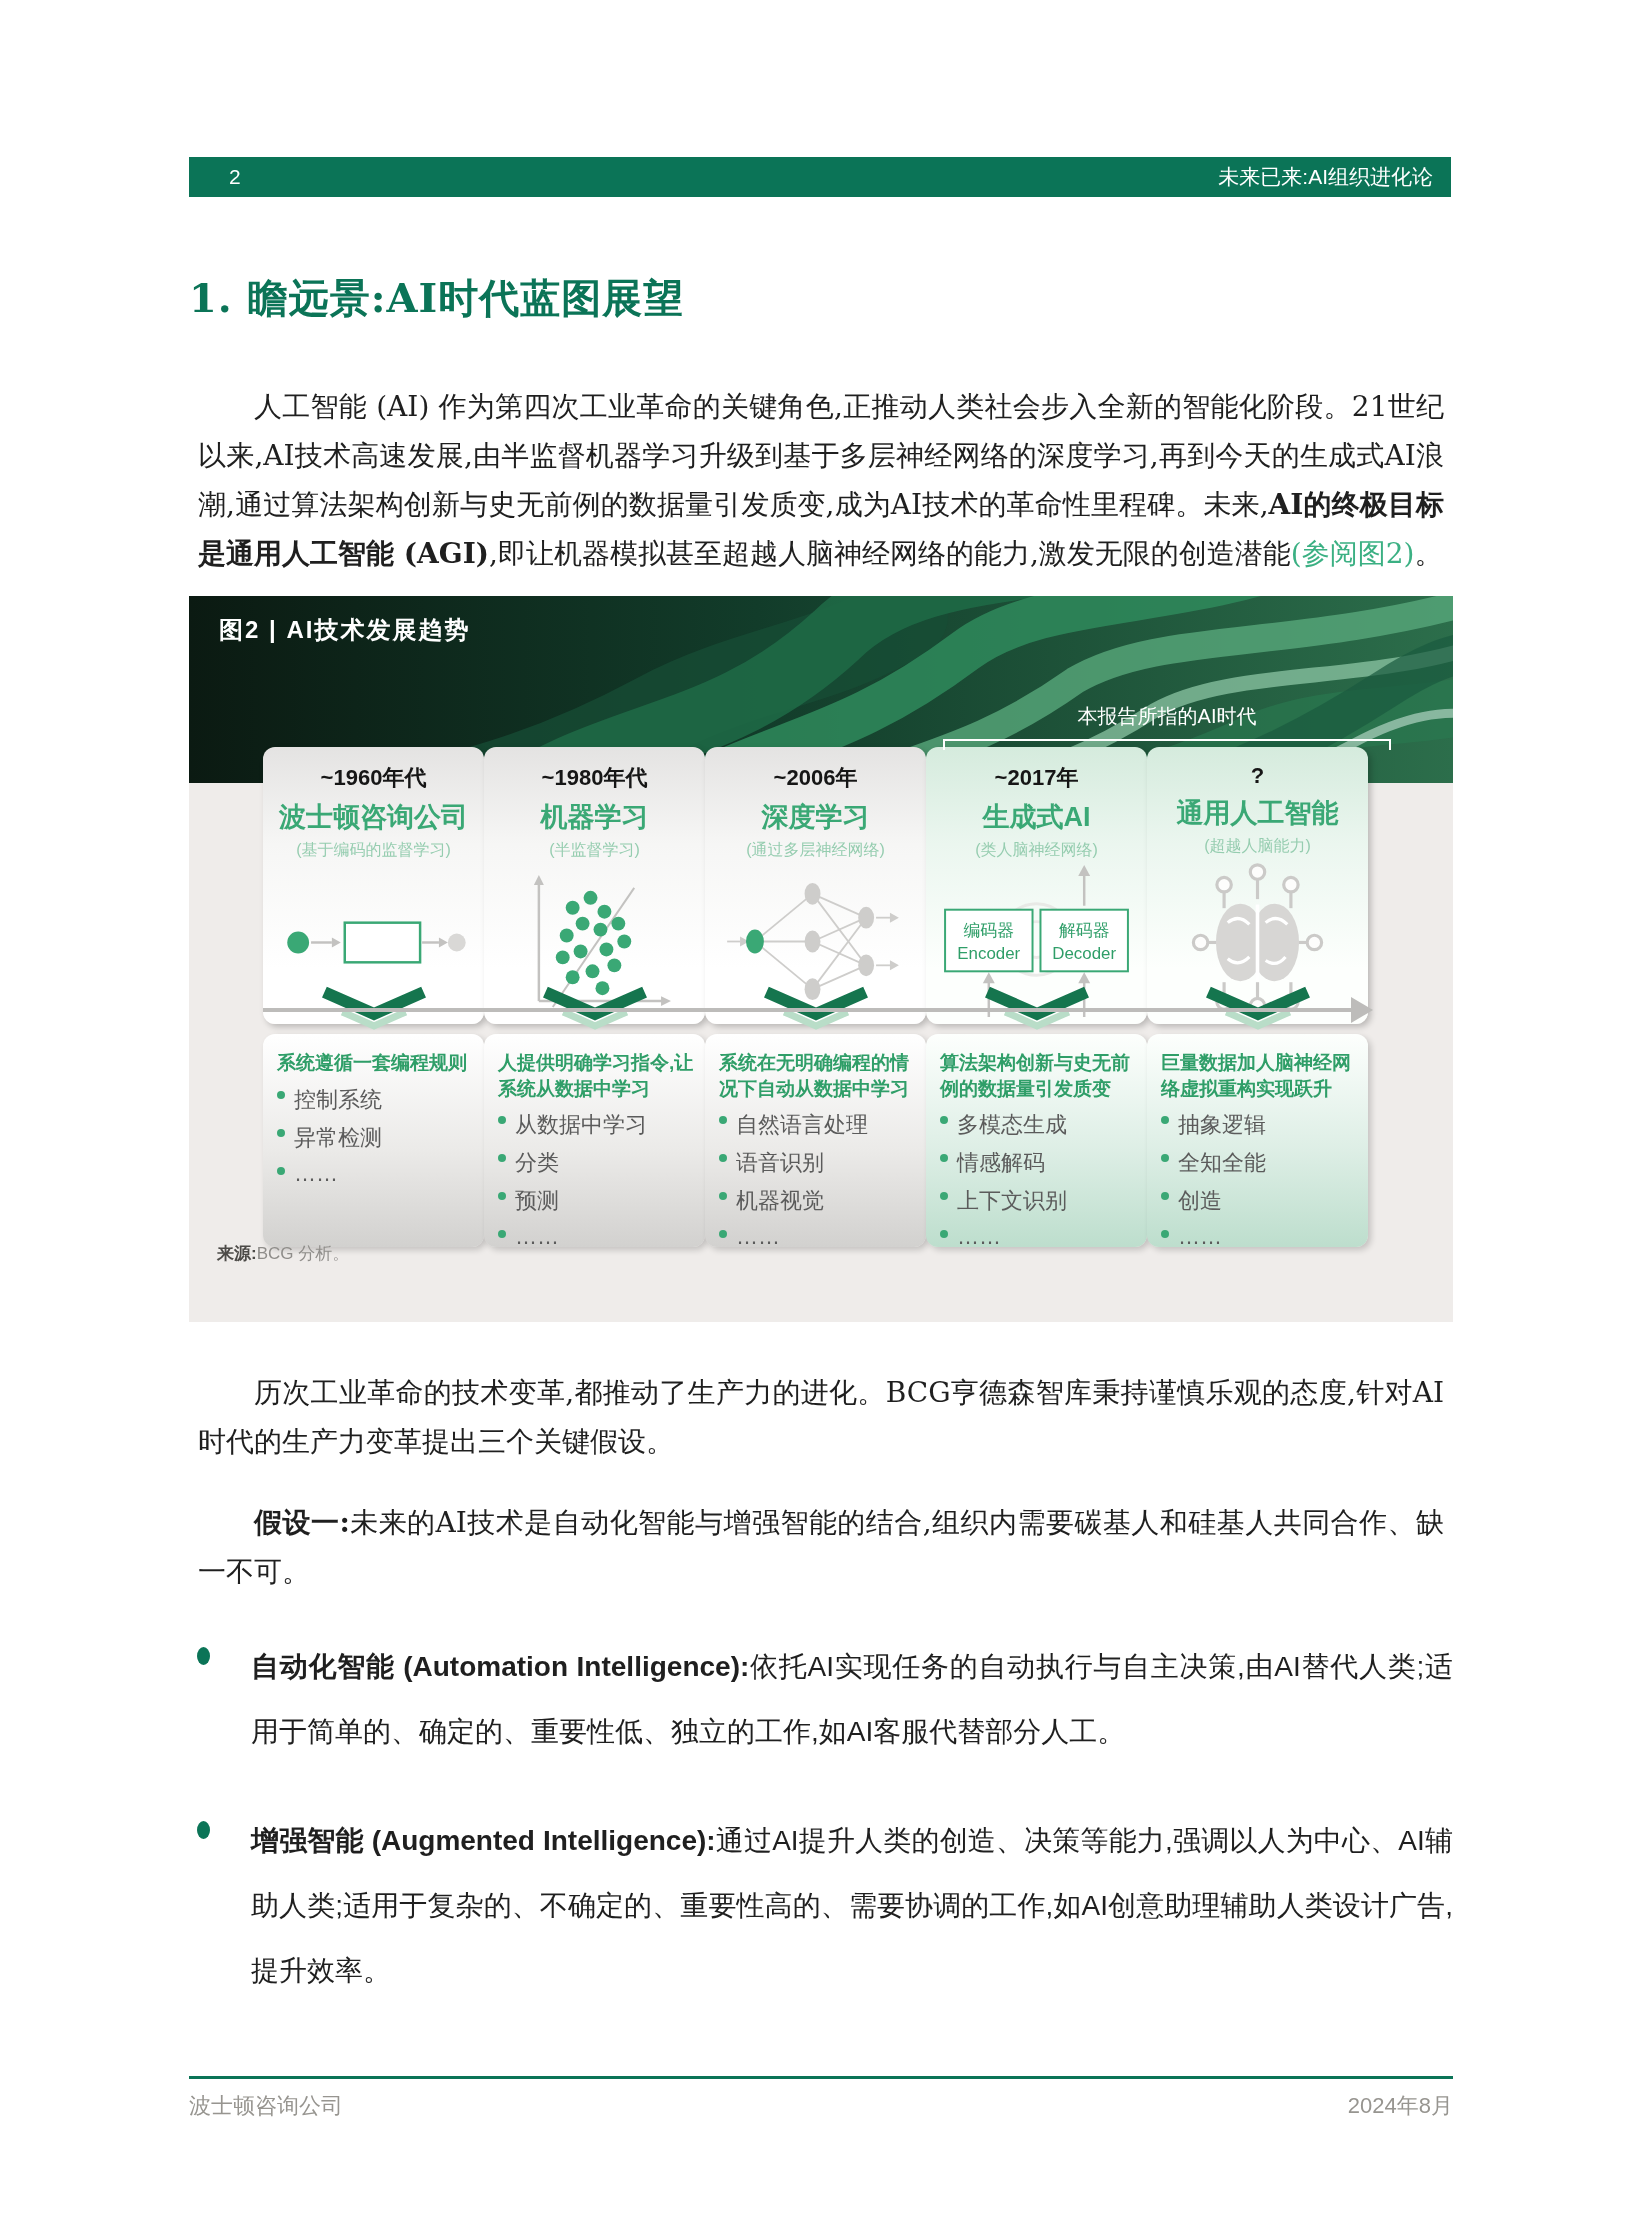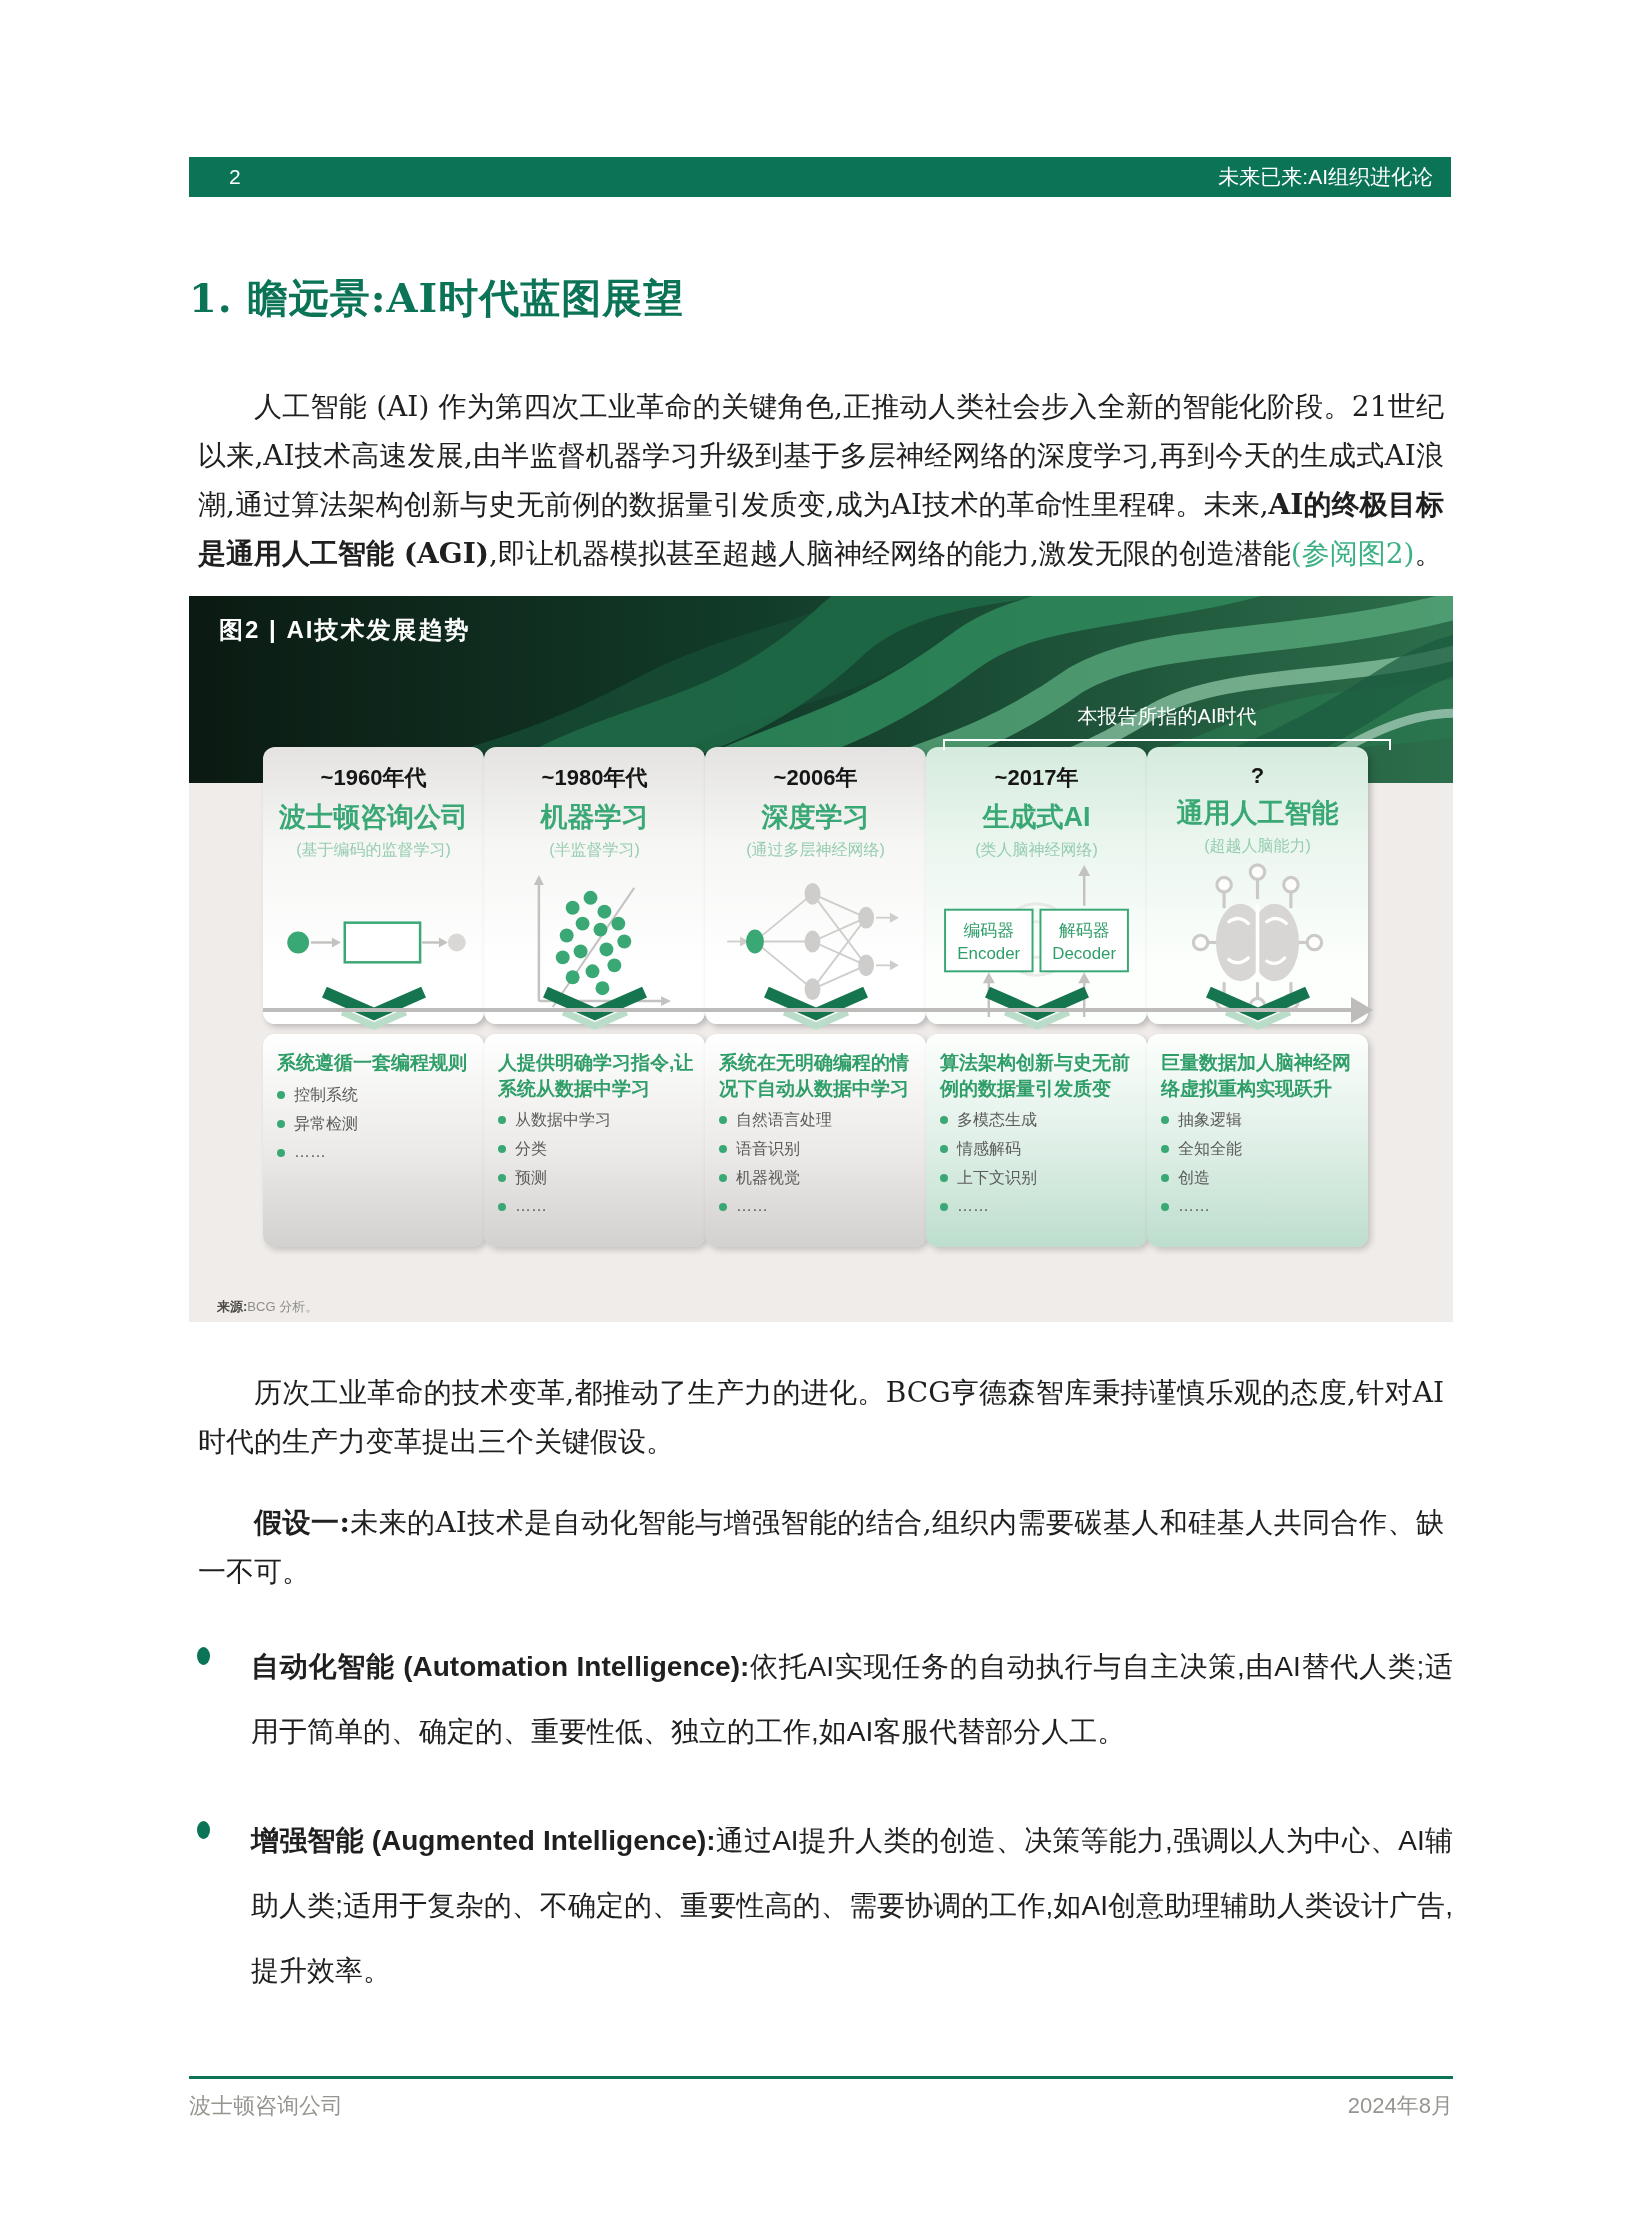--- a/index.html
+++ b/index.html
@@ -42,26 +42,26 @@
   .era-title { font-size:27px; font-weight:700; color:#3AA875; margin-top:6px; }
   .era-subtitle { font-size:16px; color:#96CDB0; margin-top:5px; }
   .era-icon { height:149px; margin-top:6px; display:flex; align-items:center; justify-content:center; }
   .chev { position:absolute; left:50%; top:239px; transform:translateX(-50%); z-index:4; }
   .bottom-card { margin-top:10px; height:213px; border-radius:12px; box-shadow:3px 3px 6px rgba(0,0,0,.18);
                  box-sizing:border-box; padding:16px 1px 0 14px; }
   .bottom-card.gray  { background:linear-gradient(180deg,#ffffff 0%,#ebeae8 55%,#d2d1cf 100%); }
   .bottom-card.green { background:linear-gradient(180deg,#fdfffd 0%,#ddeee5 55%,#bddecd 100%); }
   .desc-title { font-size:19px; font-weight:700; color:#2F9E68; line-height:1.35; }
   .desc-bullets { list-style:none; margin:9px 0 0 0; padding:0; }
-  .desc-bullets li { position:relative; font-size:16px; color:#5B5B5B; padding-left:17px; margin-bottom:8px; }
+  .desc-bullets li { position:relative; font-size:22px; color:#5B5B5B; padding-left:17px; margin-bottom:8px; }
   .desc-dot { position:absolute; left:0; top:6px; width:8px; height:8px; border-radius:50%; background:#3AA875; }
   .arrow-line { position:absolute; left:74px; top:412px; width:1091px; height:4px; background:#BDBCBA; z-index:3; }
   .arrow-head { position:absolute; left:1162px; top:401px; width:0; height:0; z-index:3;
                 border-left:22px solid #BDBCBA; border-top:13px solid transparent; border-bottom:13px solid transparent; }
-  .fig-source { position:absolute; left:28px; top:702px; font-size:13px; color:#8F8D8A; z-index:2; }
+  .fig-source { position:absolute; left:28px; top:646px; font-size:17px; color:#8F8D8A; z-index:2; }
   .fig-source .src-b { color:#4C4A47; font-weight:700; }
 
   
   .kp-list { list-style:none; margin:38px 0 0 0; padding:0; }
   .kp-list li { position:relative; padding-left:62px; margin-bottom:44px;
                 font-family:Liberation Sans, sans-serif; font-size:28px; line-height:65px;
                 color:#1F1F1F; text-align:justify; }
   .kp-dot { position:absolute; left:8px; top:13px; width:13px; height:18px; border-radius:50%; background:#0B7457; }
   .kp-list .b { font-weight:700; }
 

